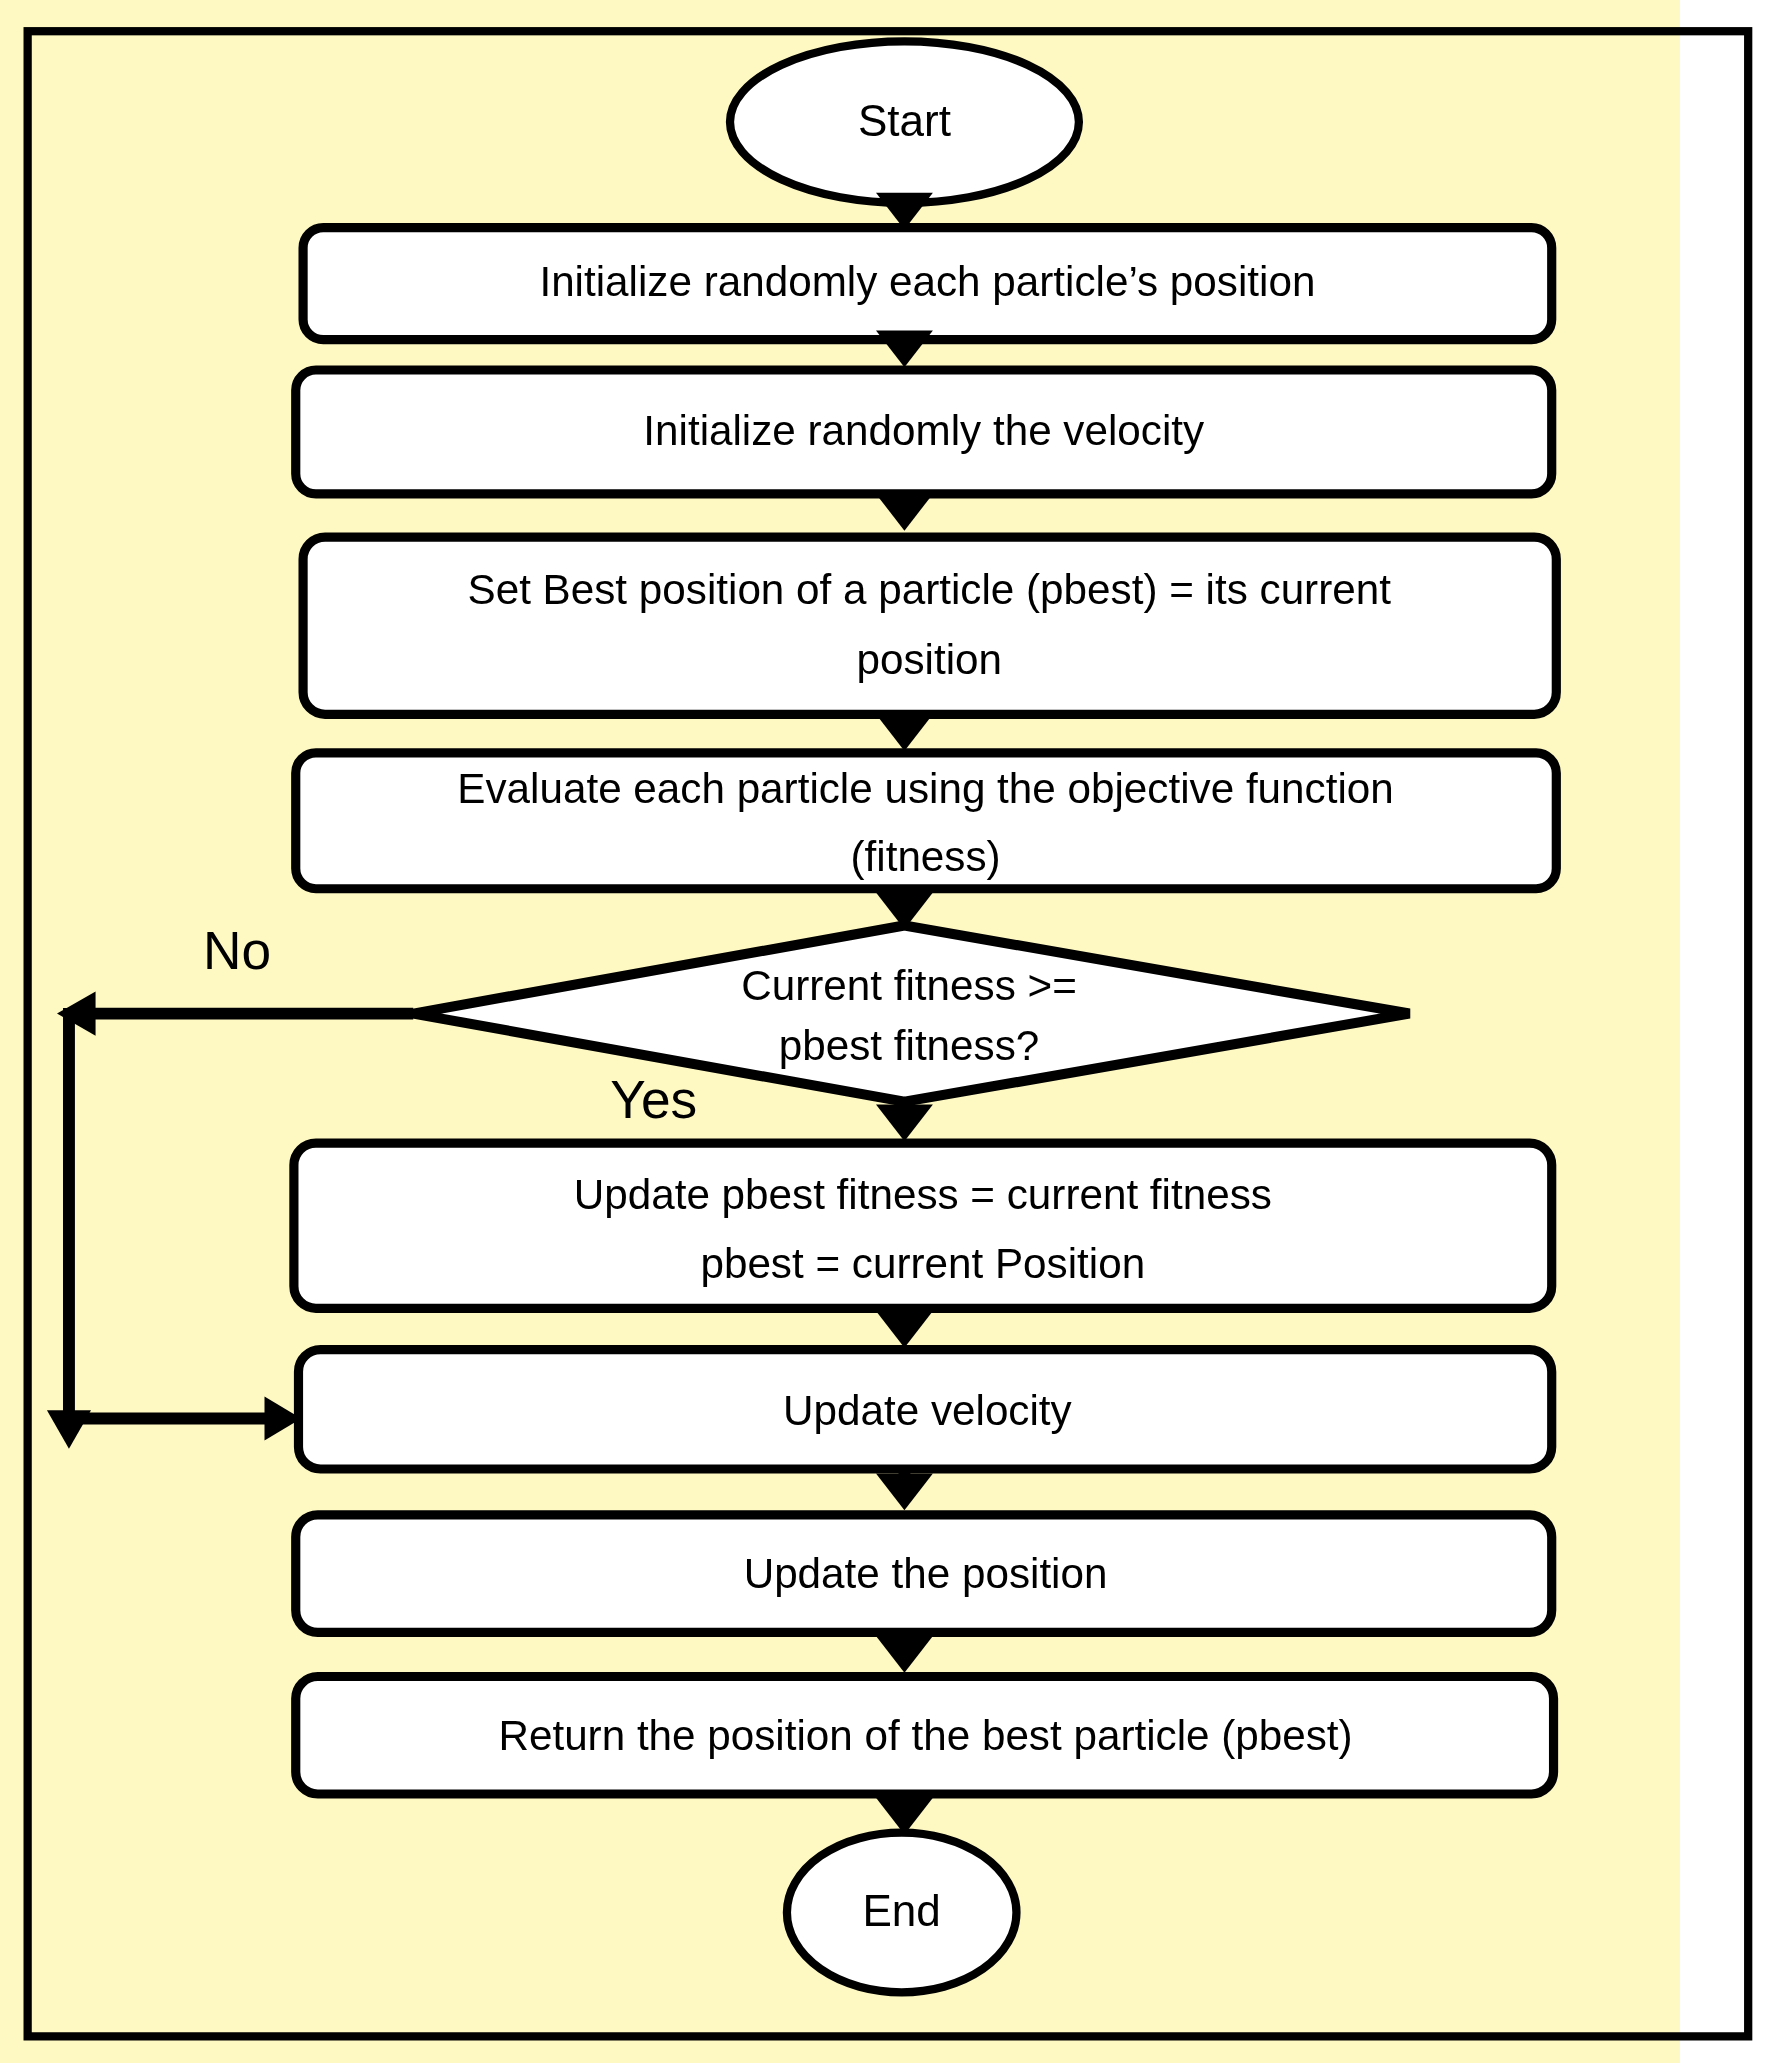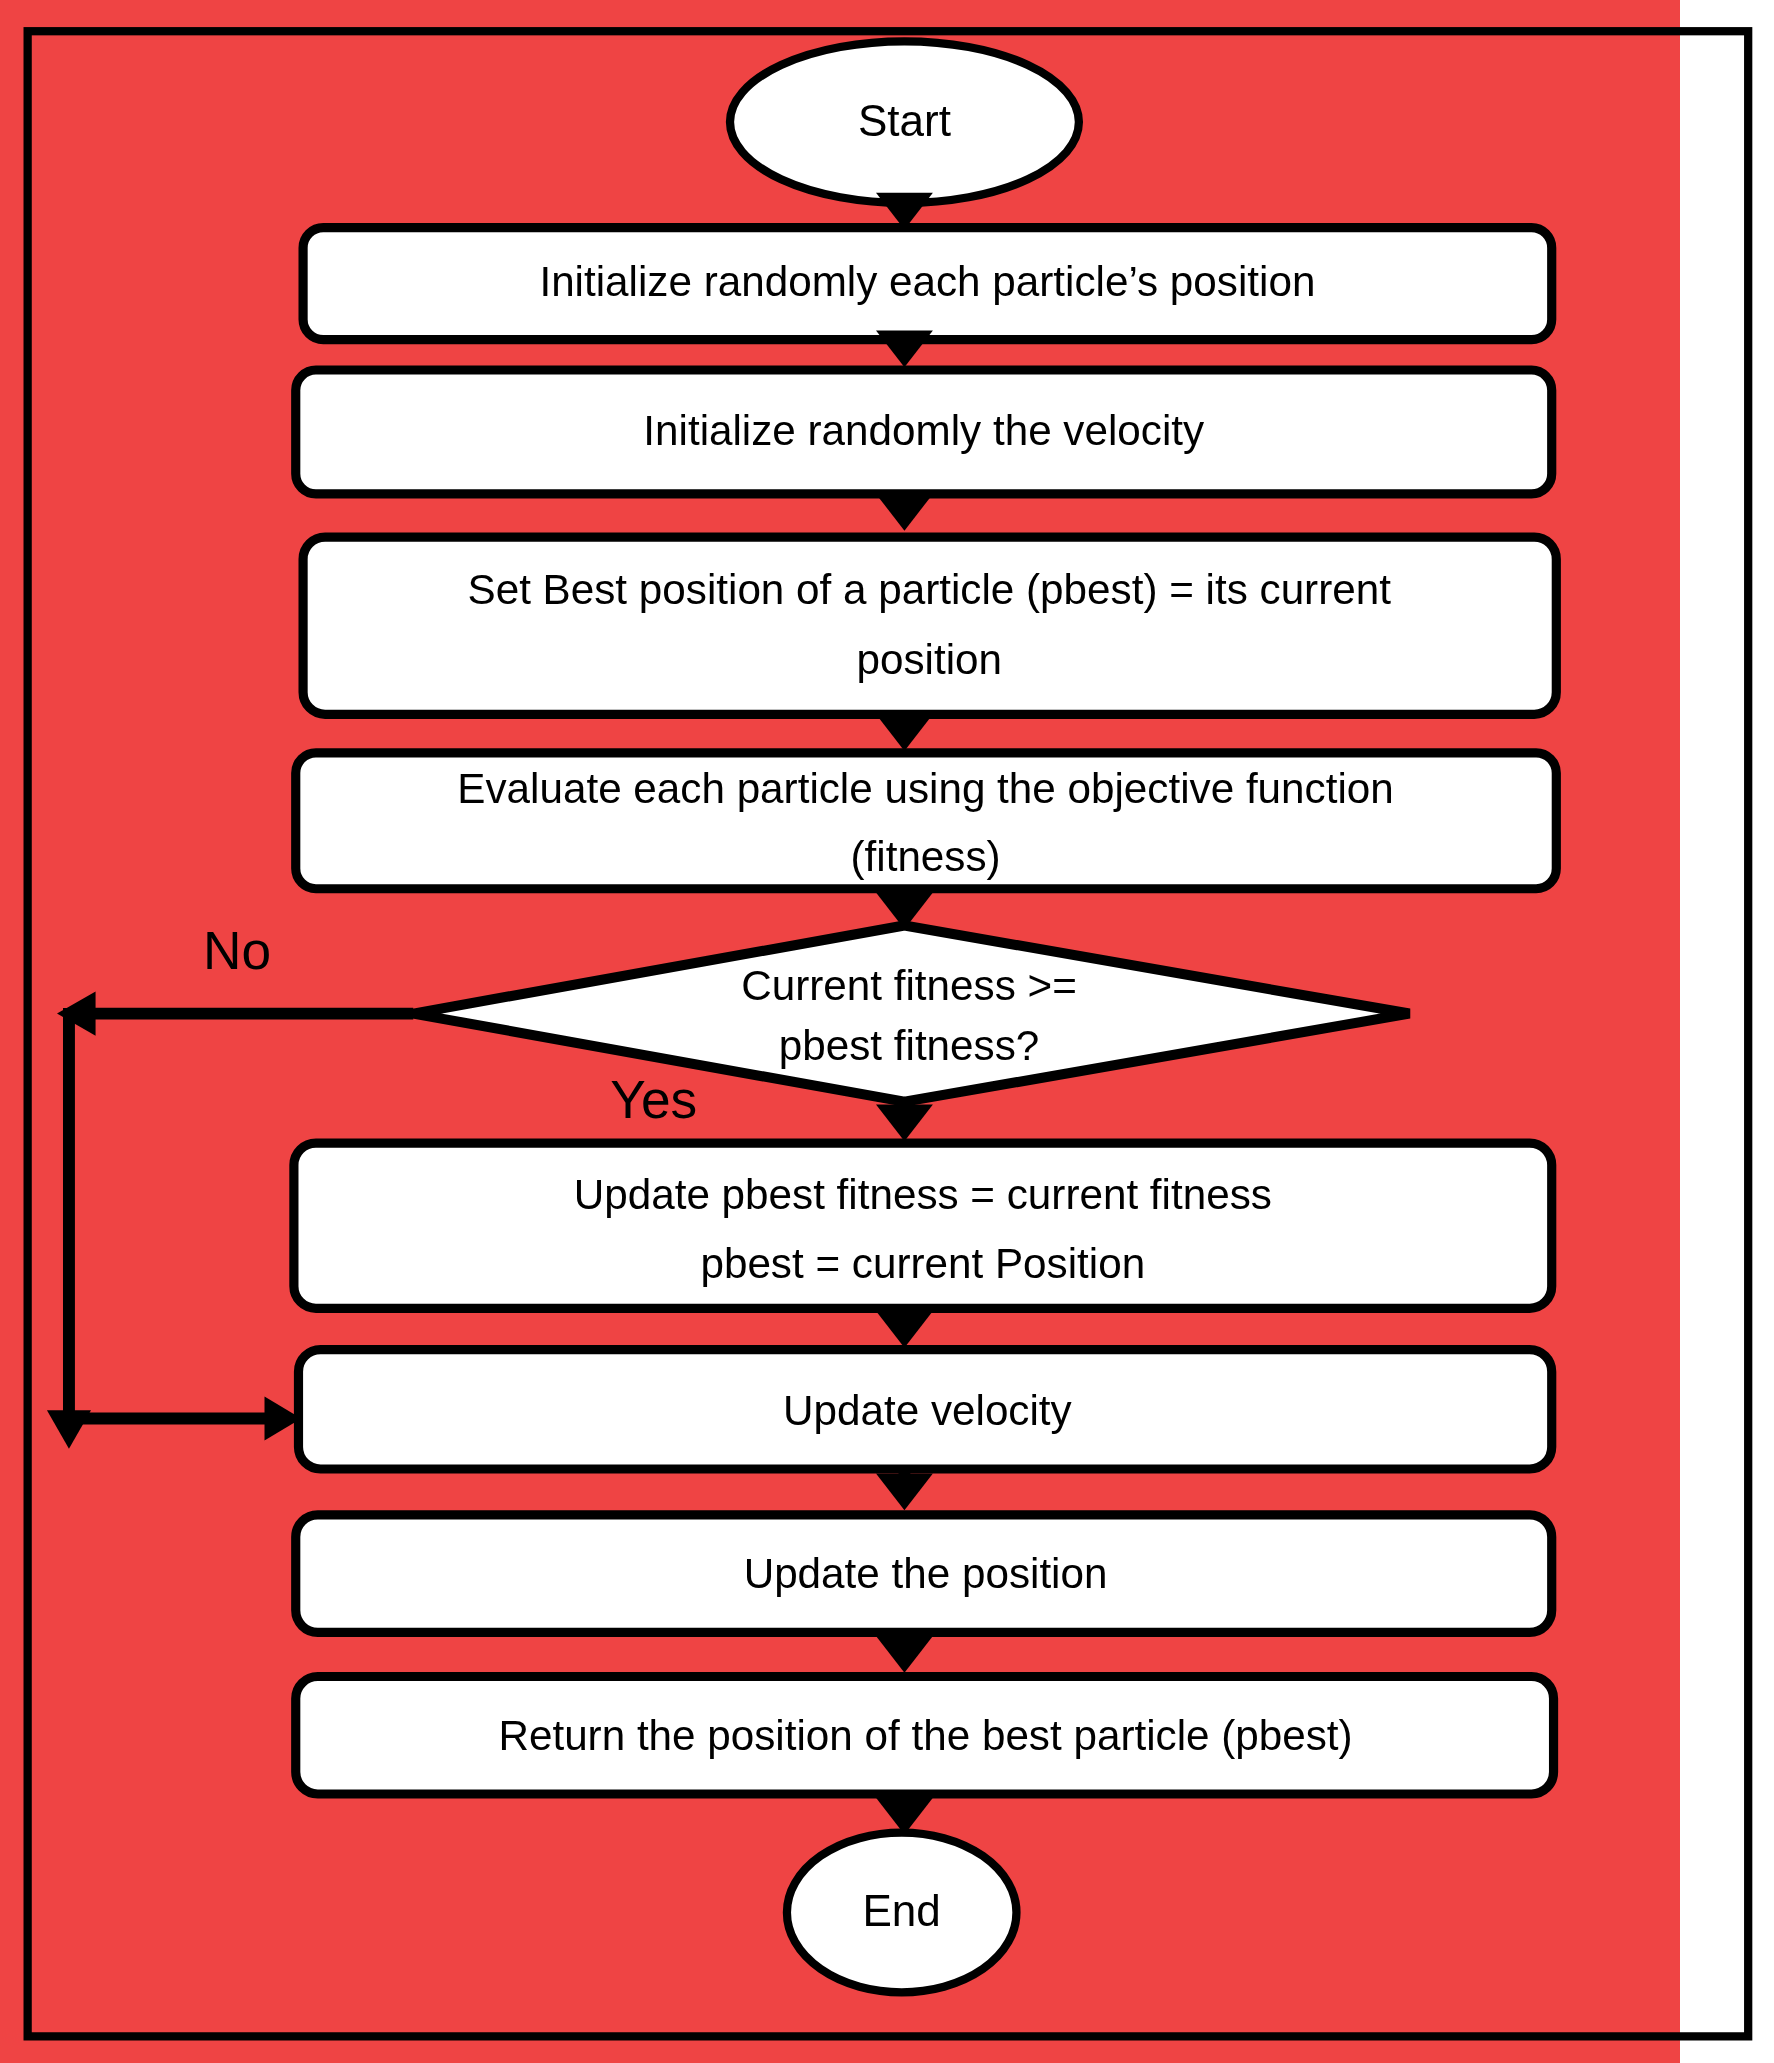--- a/index.html
+++ b/index.html
@@ -10,21 +10,21 @@
   body {
     width: 1774px;
     height: 2063px;
     font-family: "Liberation Sans", sans-serif;
     overflow: hidden;
   }
   #flowchart-root {
     position: relative;
     width: 1680px;
     height: 2063px;
-    background: #ef4444;
+    background: #fef9c3;
   }
   svg.chart-svg {
     display: block;
     width: 1774px;
     height: 2063px;
   }
   .node-shape {
     fill: #ffffff;
     stroke: #000000;
   }

